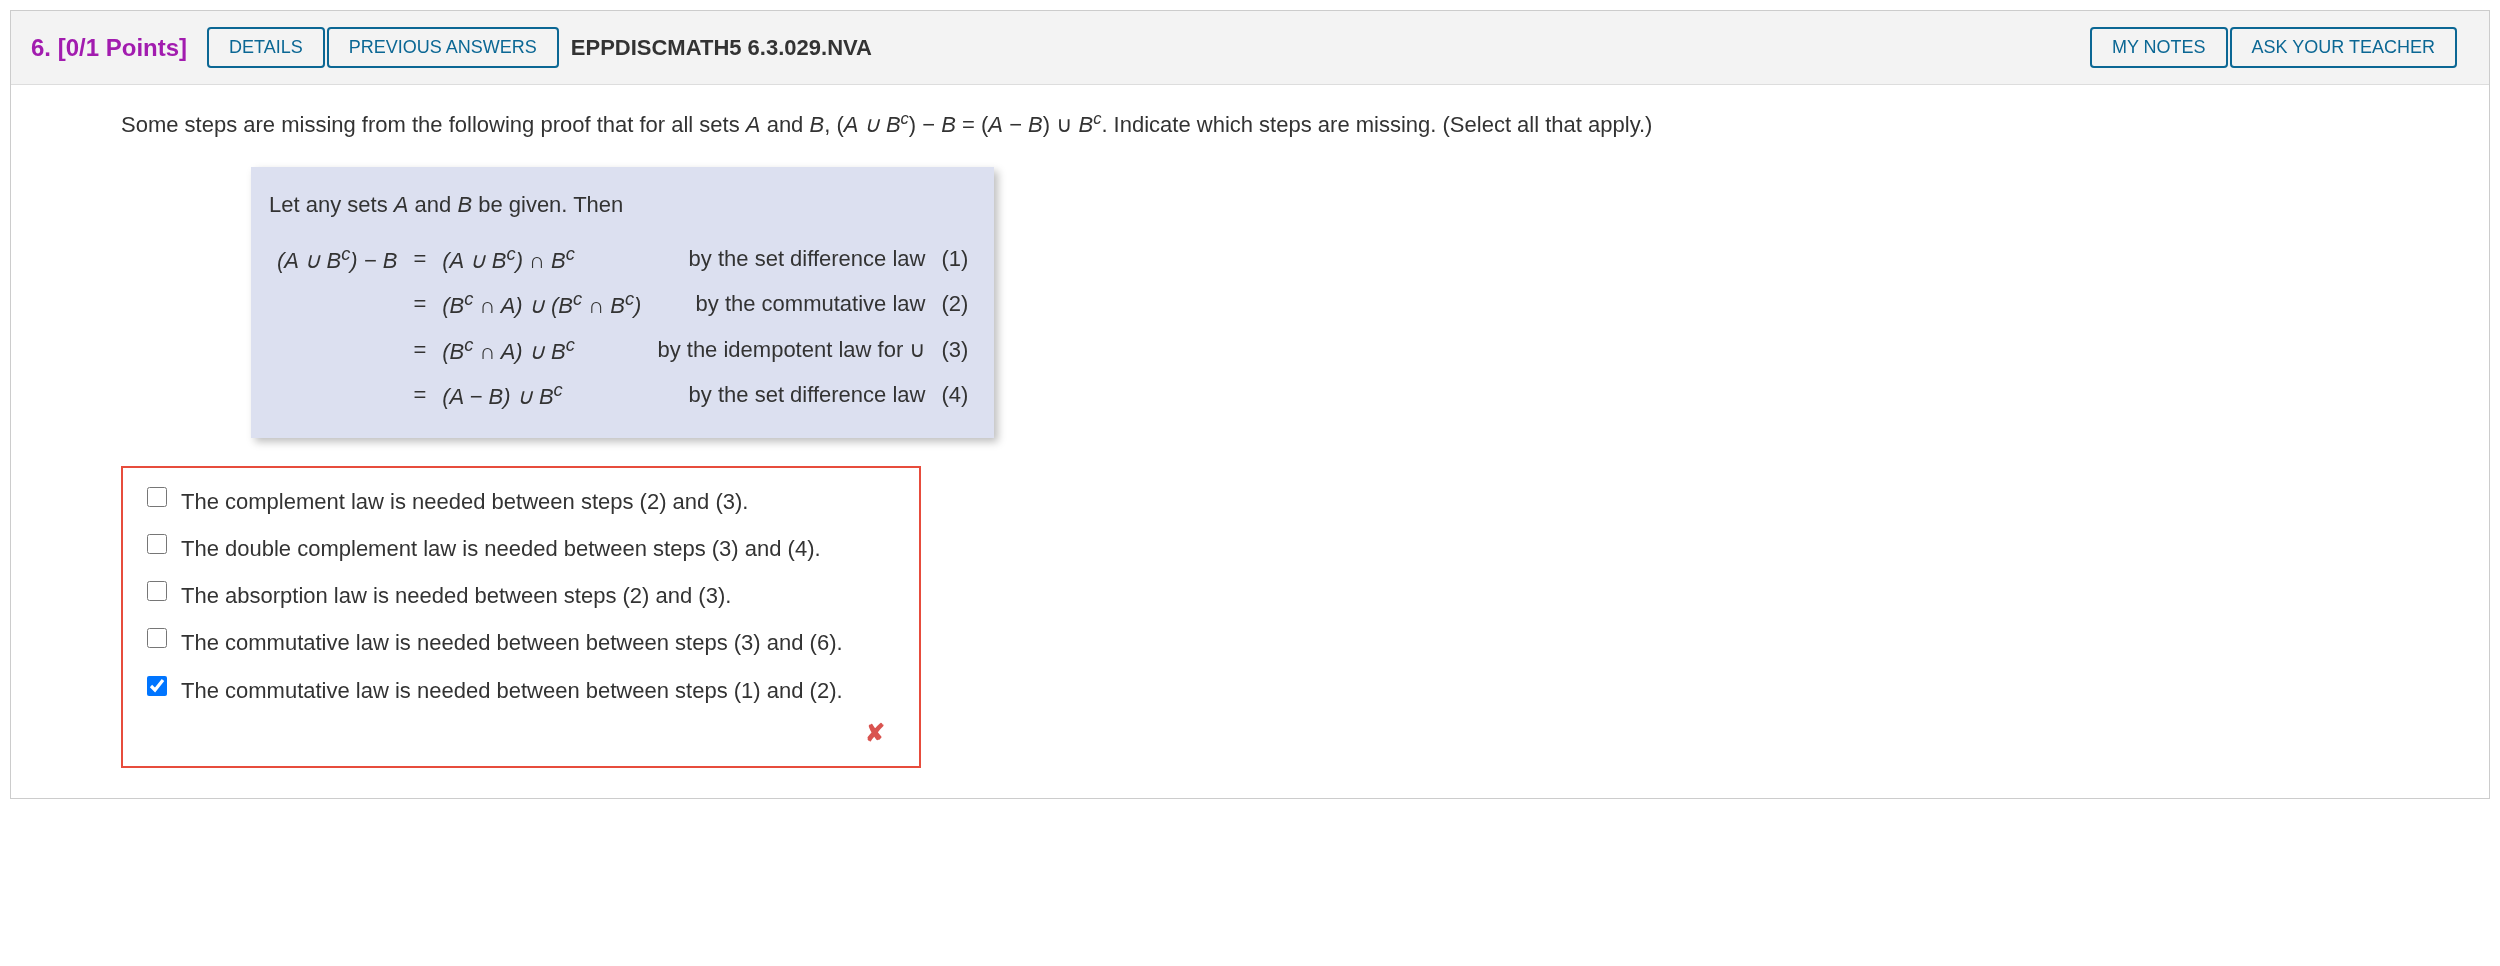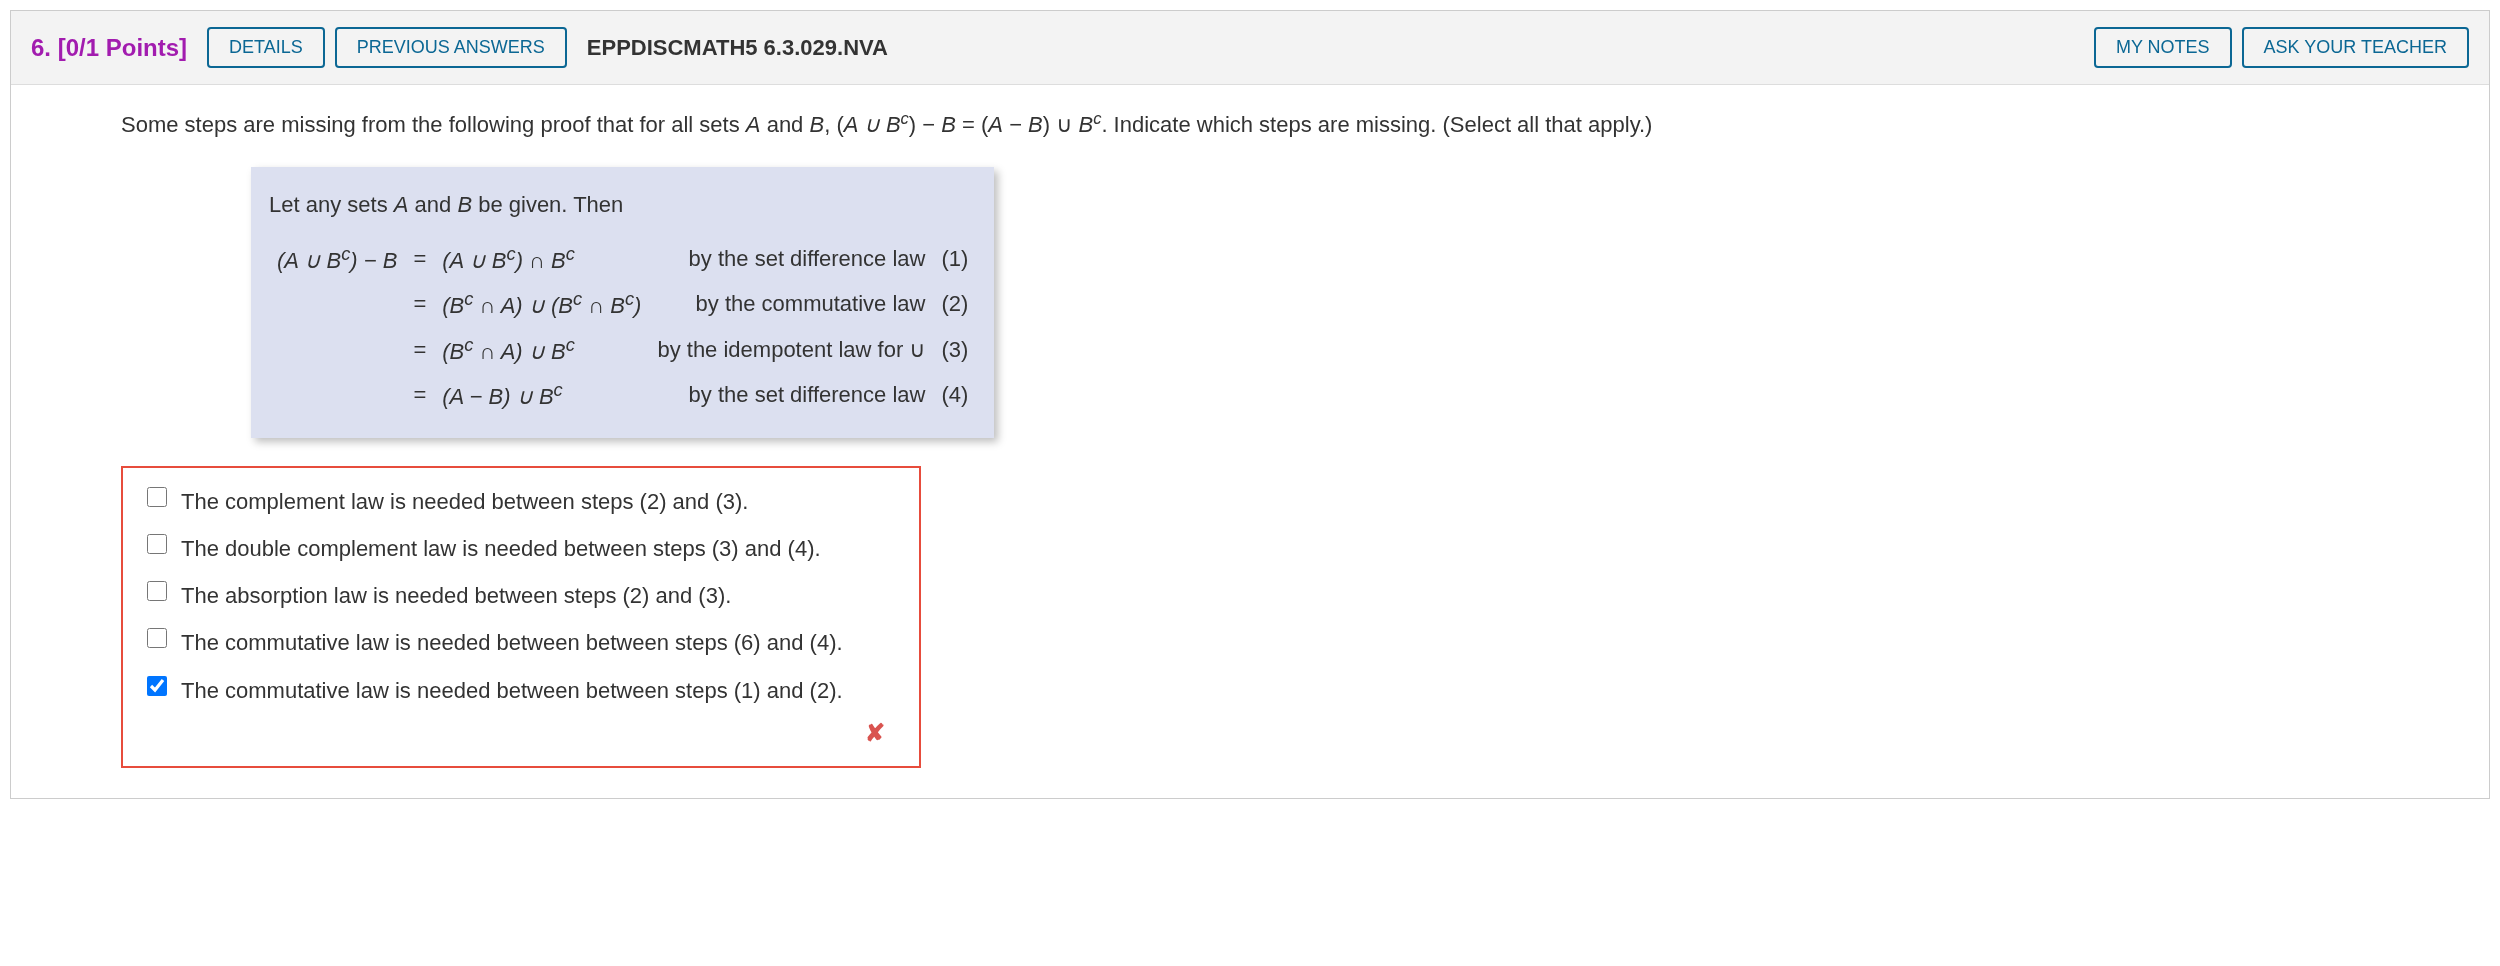--- a/index.html
+++ b/index.html
@@ -29,21 +29,21 @@
   }
   .btn-outline {
     border: 2px solid #0B6794;
     background: transparent;
     color: #0B6794;
     font-size: 18px;
     font-weight: 500;
     padding: 8px 20px;
     border-radius: 4px;
     cursor: pointer;
-    margin-right: 10px;
+    margin-right: 2px;
     font-family: inherit;
   }
   .question-code {
     font-size: 22px;
     font-weight: bold;
     color: #333;
     margin-left: 10px;
   }
   .spacer { flex: 1; }
   .question-body {
@@ -109,21 +109,21 @@
 
 <div class="question-container">
 
   <div class="header-bar">
     <span class="question-number">6. [0/1 Points]</span>
     <button class="btn-outline">DETAILS</button>
     <button class="btn-outline">PREVIOUS ANSWERS</button>
     <span class="question-code">EPPDISCMATH5 6.3.029.NVA</span>
     <span class="spacer"></span>
     <button class="btn-outline">MY NOTES</button>
-    <button class="btn-outline" style="margin-right:0">ASK YOUR TEACHER</button>
+    <button class="btn-outline" style="margin-right:12px">ASK YOUR TEACHER</button>
   </div>
 
   <div class="question-body">
 
     <div class="prompt">
       <span>Some steps are missing from the following proof that for all sets </span><span class="ital">A</span><span> and </span><span class="ital">B</span><span>, (</span><span class="ital">A ∪ B</span><span class="sup ital">c</span><span>) − </span><span class="ital">B</span><span> = (</span><span class="ital">A</span><span> − </span><span class="ital">B</span><span>) ∪ </span><span class="ital">B</span><span class="sup ital">c</span><span>. Indicate which steps are missing. (Select all that apply.)</span>
     </div>
 
     <div class="proof-box">
       <div class="proof-intro">
@@ -174,21 +174,21 @@
           <div class="answer-row">
             <input type="checkbox" style="">
             <span>The double complement law is needed between steps (3) and (4).</span>
           </div>
           <div class="answer-row">
             <input type="checkbox" style="">
             <span>The absorption law is needed between steps (2) and (3).</span>
           </div>
           <div class="answer-row">
             <input type="checkbox" style="">
-            <span>The commutative law is needed between between steps (6) and (4).</span>
+            <span>The commutative law is needed between between steps (3) and (6).</span>
           </div>
           <div class="answer-row">
             <input type="checkbox" checked="" style="">
             <span>The commutative law is needed between between steps (1) and (2).</span>
           </div>
         </div>
       <div class="feedback-x">✘</div>
     </div>
 
   </div>

